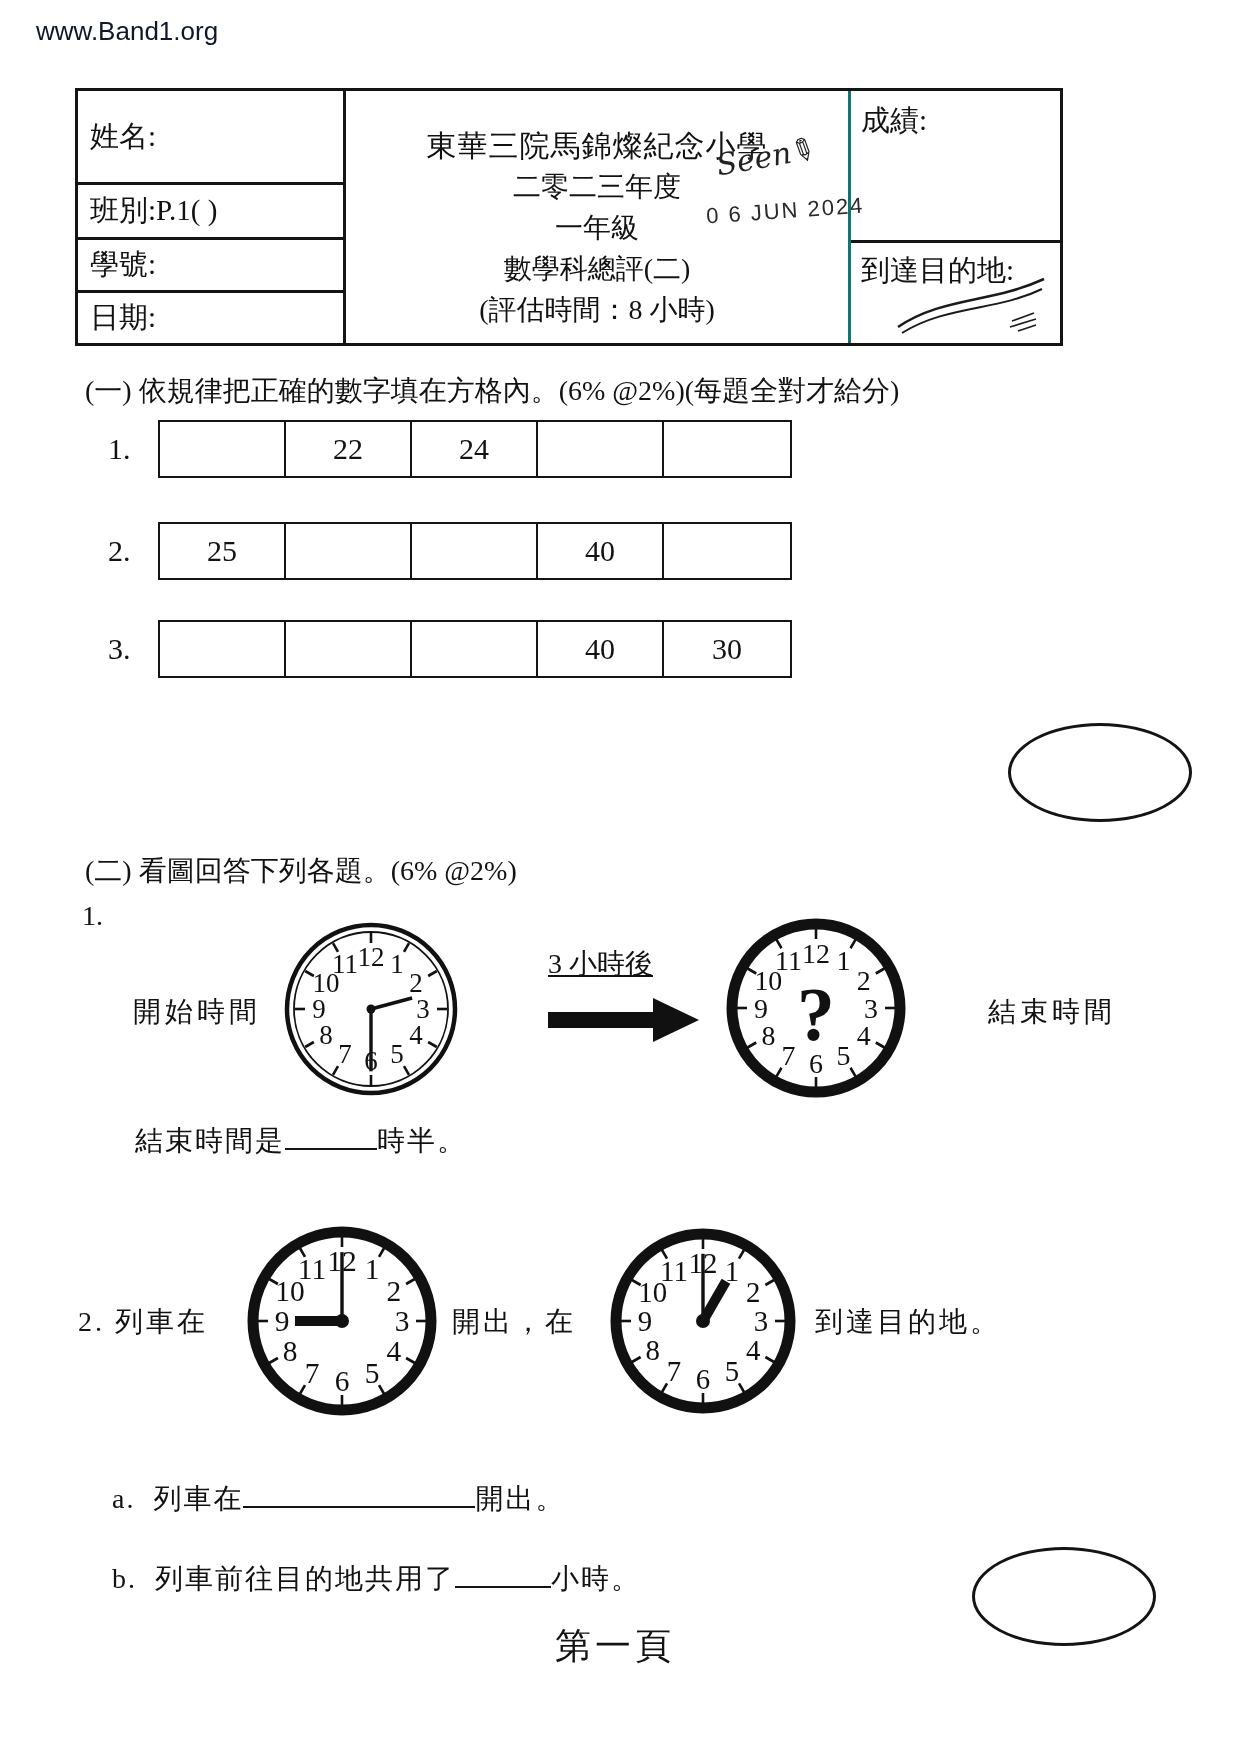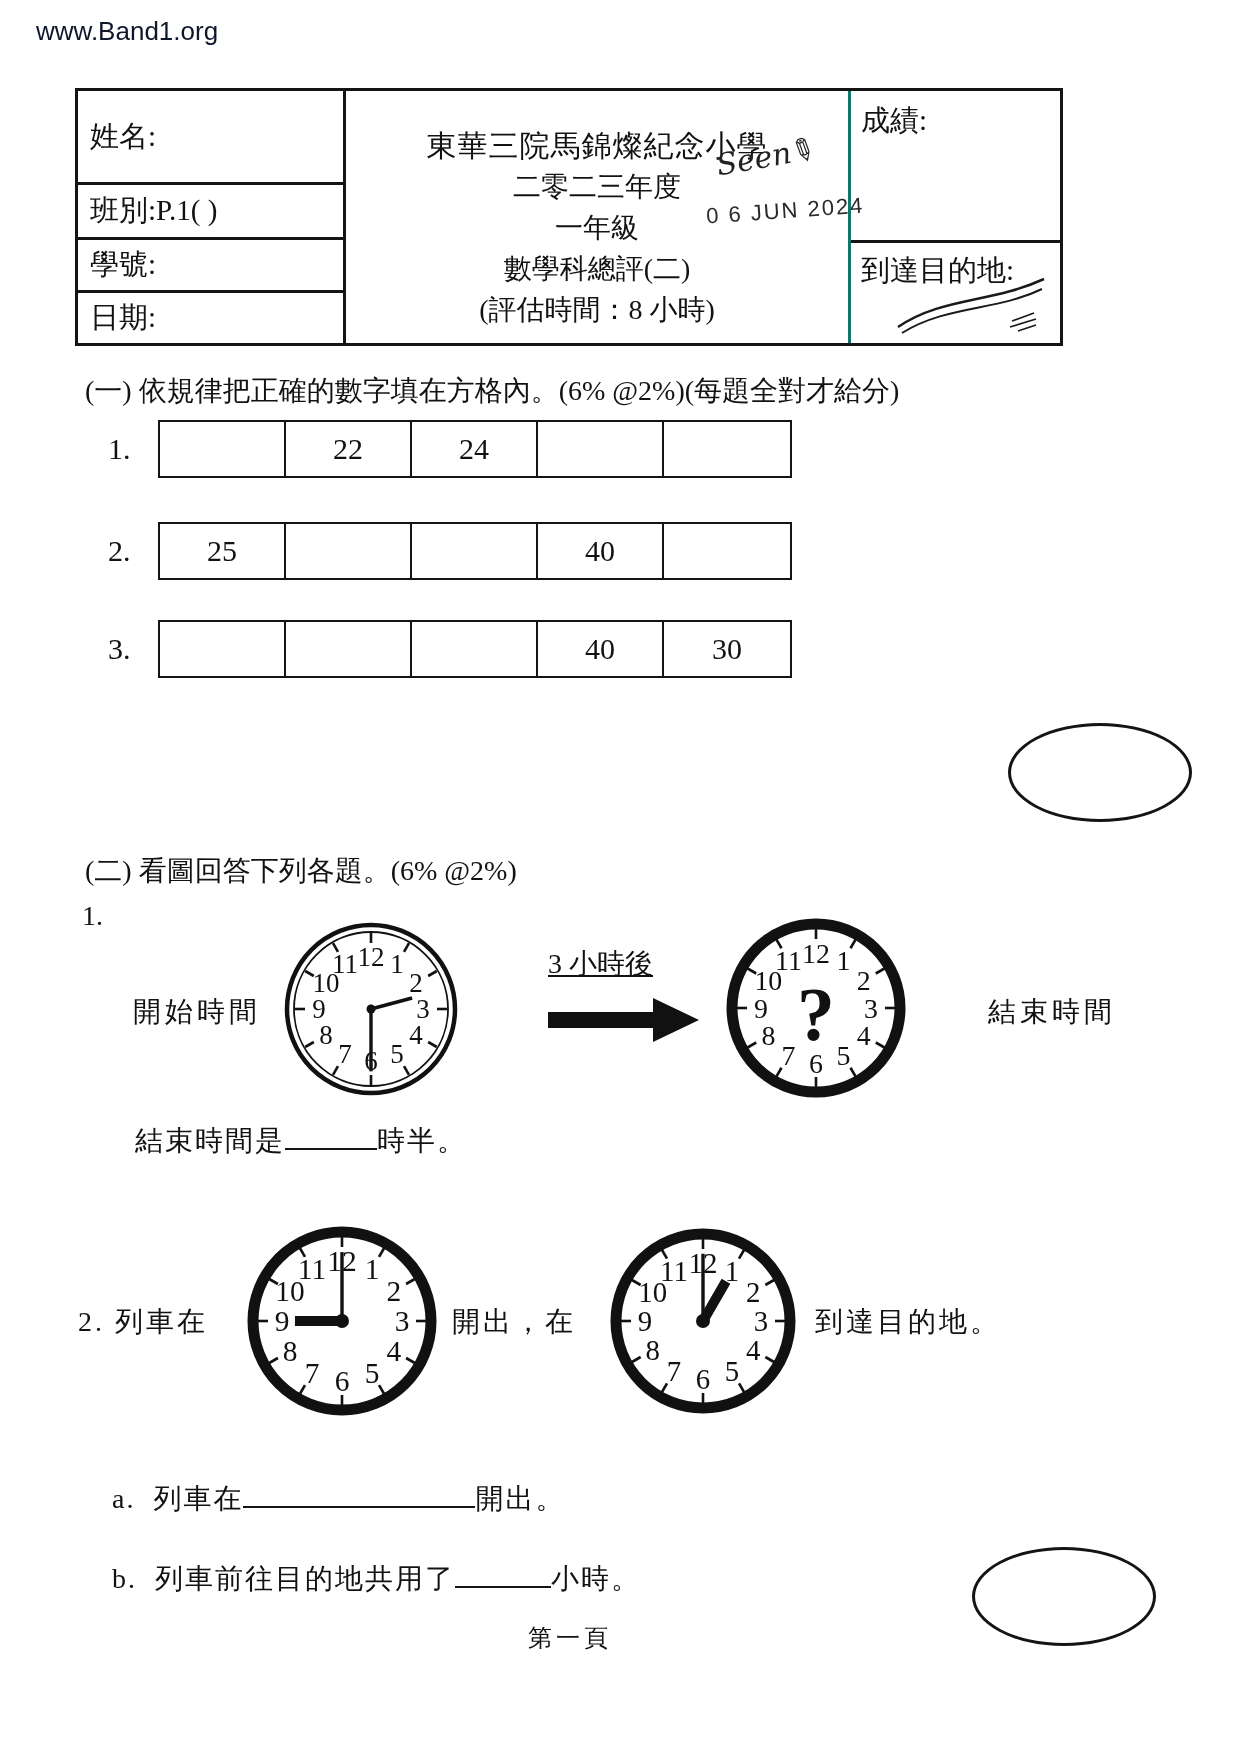--- a/index.html
+++ b/index.html
@@ -44,21 +44,21 @@
   
   .s2-heading { position:absolute; left:85px; top:852px; font-size:28px; white-space:nowrap; }
   .q-num { position:absolute; font-size:28px; }
   .clock-label { position:absolute; font-size:28px; white-space:nowrap; letter-spacing:4px; }
   .clock { position:absolute; }
   .after-label { position:absolute; font-size:28px; white-space:nowrap;text-decoration:underline; }
   .arrow-wrap { position:absolute; }
   .fill-line { position:absolute; font-size:28px; white-space:nowrap; letter-spacing:2px; }
   .blank { display:inline-block; border-bottom:2px solid #141414; vertical-align:baseline; height:1em; }
   .inline-text { position:absolute; font-size:28px; white-space:nowrap; letter-spacing:3px; }
-  .footer-page { position:absolute; left:0; width:1140px; top:1622px; text-align:center; font-size:24px; letter-spacing:4px; }
+  .footer-page { position:absolute; left:0; width:1140px; top:1622px; text-align:center; font-size:36px; letter-spacing:4px;padding-left:45px; }
 </style>
 </head>
 <body>
 
 <div class="page">
 
   <div class="site-link">www.Band1.org</div>
 
   <div class="header-table">
     <div class="ht-left">

